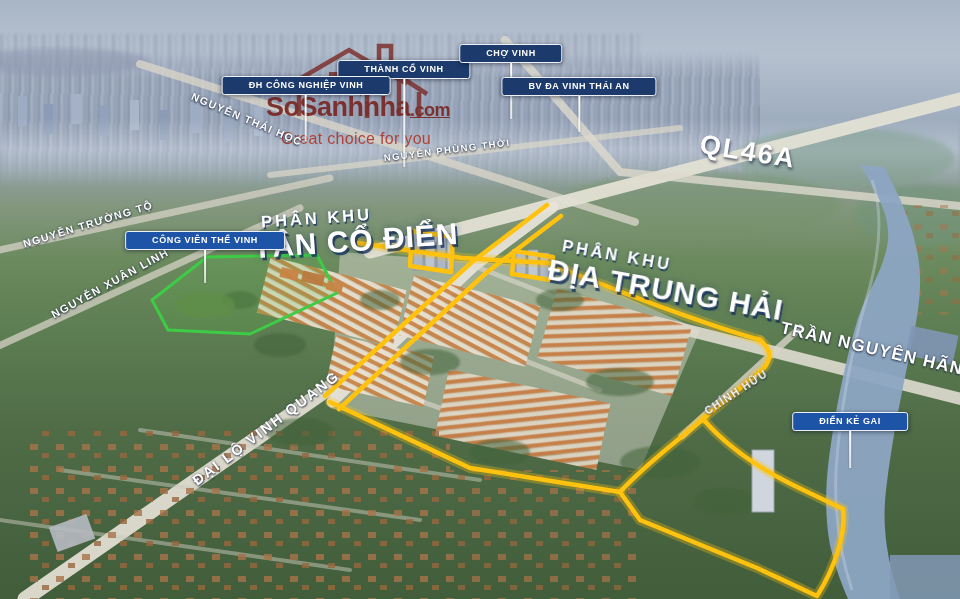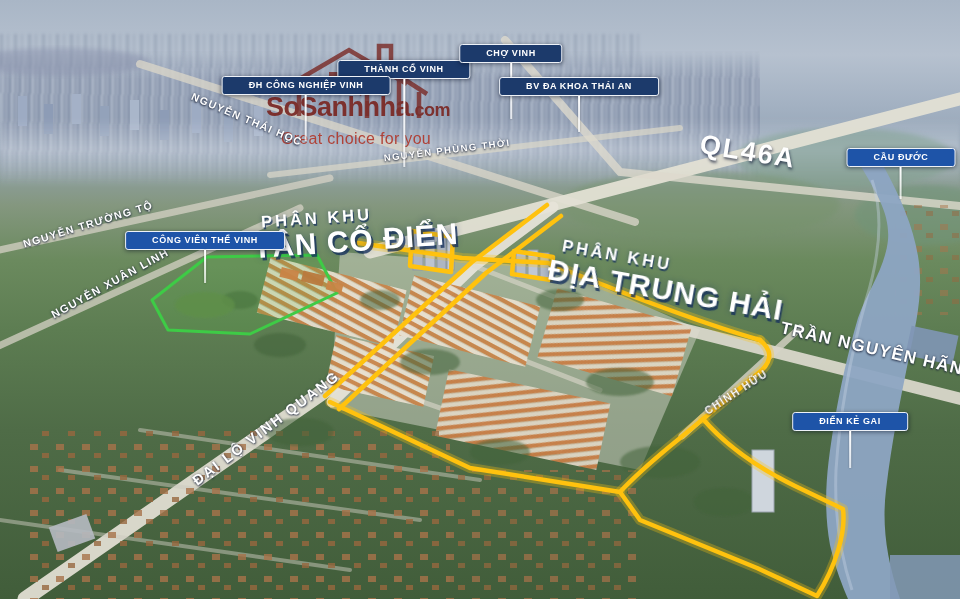--- a/index.html
+++ b/index.html
@@ -29,21 +29,21 @@
   .towers{left:18px;top:96px;width:9px;height:30px;background:#9dabc3;z-index:3;filter:blur(.4px);
     box-shadow:26px 8px 0 #8d9cb6,54px -2px 0 #a4b1c7,82px 10px 0 #93a2ba,112px 4px 0 #a9b6ca,
                142px 14px 0 #8d9cb6,174px 7px 0 #9dabc3,206px 16px 0 #95a4bc,236px 10px 0 #a4b1c7;}
   .haze{left:0;top:118px;width:960px;height:70px;z-index:4;
     background:linear-gradient(180deg,rgba(255,255,255,0) 0,rgba(240,245,250,.35) 45%,rgba(255,255,255,0) 100%);
     filter:blur(2px);}
   .map-svg{z-index:5;}
   
   .wm{position:absolute;left:266px;top:40px;width:180px;text-align:center;z-index:20;opacity:.93;}
   .wm-brand{margin-top:-30px;font-weight:bold;font-size:27px;letter-spacing:-.5px;color:#7a2824;line-height:1;}
-  .wm-brand .tld{font-size:18px;}
+  .wm-brand .tld{font-size:18px;text-decoration:underline;}
   .wm-tagline{font-size:16px;color:#b03a2e;margin-top:9px;letter-spacing:.3px;}
   
   .poi{position:absolute;display:flex;flex-direction:column;align-items:center;transform:translateX(-50%);z-index:30;}
   .poi-label{
     background:#1c3a6b;border:1.5px solid #eef2f8;border-radius:3px;color:#fff;
     font-size:9px;font-weight:bold;letter-spacing:.6px;padding:3px 26px;white-space:nowrap;
     box-shadow:0 1px 4px rgba(0,10,30,.5);line-height:1.2;}
   .poi--blue .poi-label{background:#1e54a8;}
   .poi-pole{width:2px;background:linear-gradient(180deg,#ffffff,rgba(255,255,255,.7));box-shadow:0 0 2px rgba(0,0,0,.35);}
   
@@ -222,26 +222,22 @@
   </div>
   <div class="poi" style="left:306px;top:76px">
     <div class="poi-label">ĐH CÔNG NGHIỆP VINH</div>
     <div class="poi-pole" style="height:46px"></div>
   </div>
   <div class="poi" style="left:511px;top:44px">
     <div class="poi-label">CHỢ VINH</div>
     <div class="poi-pole" style="height:56px"></div>
   </div>
   <div class="poi" style="left:579px;top:77px">
-    <div class="poi-label">BV ĐA KHOA THÁI AN</div>
+    <div class="poi-label">BV ĐA VINH THÁI AN</div>
     <div class="poi-pole" style="height:36px"></div>
-  </div>
-  <div class="poi poi--blue" style="left:901px;top:148px">
-    <div class="poi-label">CẦU ĐƯỚC</div>
-    <div class="poi-pole" style="height:32px"></div>
   </div>
   <div class="poi poi--blue" style="left:205px;top:231px">
     <div class="poi-label">CÔNG VIÊN THỂ VINH</div>
     <div class="poi-pole" style="height:33px"></div>
   </div>
   <div class="poi poi--blue" style="left:850px;top:412px">
     <div class="poi-label">ĐIỂN KẺ GAI</div>
     <div class="poi-pole" style="height:37px"></div>
   </div>
 

